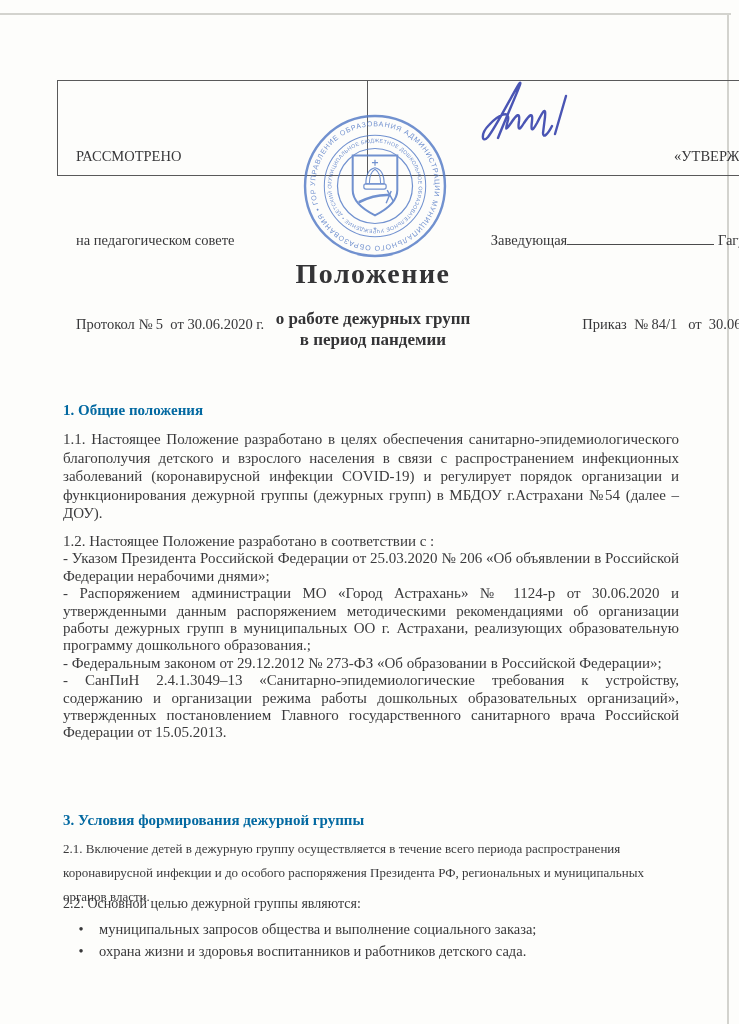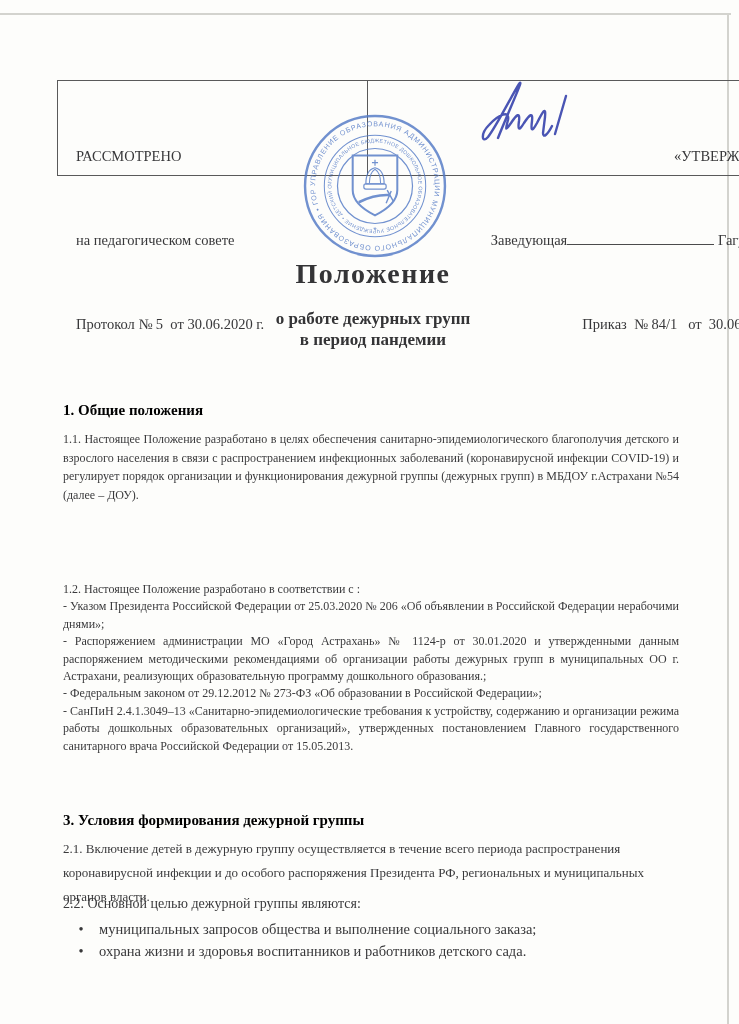--- a/index.html
+++ b/index.html
@@ -24,25 +24,25 @@
   .sig-line { display:inline-block; width:147px; border-bottom:1.2px solid #4b4b4c; height:13px; }
 
   .signature { position:absolute; left:468px; top:70px; width:135px; height:78px; z-index:6; }
   .stamp     { position:absolute; left:302px; top:113px; width:146px; height:146px; z-index:5; opacity:.82; }
 
   .doc-title { position:absolute; left:0; top:258px; width:746px; text-align:center;
                font-size:28px; font-weight:bold; letter-spacing:1.5px; color:#343436; }
   .doc-subtitle { position:absolute; left:0; top:308px; width:746px; text-align:center;
                   font-size:17px; font-weight:bold; line-height:21px; color:#343436; }
 
-  .sec-heading { position:absolute; left:63px; font-size:15px; font-weight:bold; color:#000000; }
-  .body-block  { position:absolute; left:63px; width:616px; font-size:12px; color:#3a3a3c; }
+  .sec-heading { position:absolute; left:63px; font-size:15px; font-weight:bold; color:#0369a1; }
+  .body-block  { position:absolute; left:63px; width:616px; font-size:15px; color:#3a3a3c; }
   .just  { text-align:justify; }
   #para-1-1 { top:430px; line-height:18.6px; }
-  #para-1-2 { top:533px; line-height:17.4px;margin-top:48px; }
+  #para-1-2 { top:533px; line-height:17.4px; }
   #para-1-2 p { text-align:justify; }
   #para-2-1 { top:837px; width:600px; font-size:13px; line-height:24px; }
   #para-2-2 { top:896px; font-size:14px; }
   .goals { position:absolute; left:63px; top:918px; width:616px; list-style:none;
            font-size:14.5px; line-height:22px; }
   .goals li { display:flex; }
   .goals .dot { width:36px; text-align:center; flex:0 0 36px; }
 </style>
 </head>
 <body>
@@ -107,21 +107,21 @@
   <div>в период пандемии</div>
 </div>
 
 <div class="sec-heading" style="top:402px">1. Общие положения</div>
 
 <div id="para-1-1" class="body-block just">1.1.  Настоящее  Положение  разработано  в целях  обеспечения  санитарно-эпидемиологического благополучия детского и взрослого населения в связи с распространением инфекционных заболеваний (коронавирусной инфекции COVID-19) и регулирует порядок организации и функционирования дежурной группы (дежурных групп) в МБДОУ г.Астрахани №54 (далее – ДОУ).</div>
 
 <div id="para-1-2" class="body-block">
   <p style="text-align:left">1.2. Настоящее Положение разработано в соответствии с :</p>
   <p>- Указом Президента Российской Федерации от 25.03.2020 № 206 «Об объявлении в Российской Федерации нерабочими днями»;</p>
-  <p>- Распоряжением администрации МО «Город Астрахань» № 1124-р от 30.01.2020 и утвержденными данным распоряжением методическими рекомендациями об организации работы дежурных групп в муниципальных ОО г. Астрахани, реализующих образовательную программу дошкольного образования.;</p>
+  <p>- Распоряжением администрации МО «Город Астрахань» № 1124-р от 30.06.2020 и утвержденными данным распоряжением методическими рекомендациями об организации работы дежурных групп в муниципальных ОО г. Астрахани, реализующих образовательную программу дошкольного образования.;</p>
   <p>- Федеральным законом от 29.12.2012 № 273-ФЗ «Об образовании в Российской Федерации»;</p>
   <p>- СанПиН 2.4.1.3049–13 «Санитарно-эпидемиологические требования к устройству, содержанию и организации режима работы дошкольных образовательных организаций», утвержденных постановлением Главного государственного санитарного врача Российской Федерации от 15.05.2013.</p>
 </div>
 
 <div class="sec-heading" style="top:812px">3. Условия формирования дежурной группы</div>
 
 <div id="para-2-1" class="body-block">2.1. Включение детей в дежурную группу осуществляется в течение всего периода распространения коронавирусной инфекции и до особого распоряжения Президента РФ, региональных и муниципальных органов власти.</div>
 <div id="para-2-2" class="body-block">2.2. Основной целью дежурной группы являются:</div>
 
 <ul class="goals">

